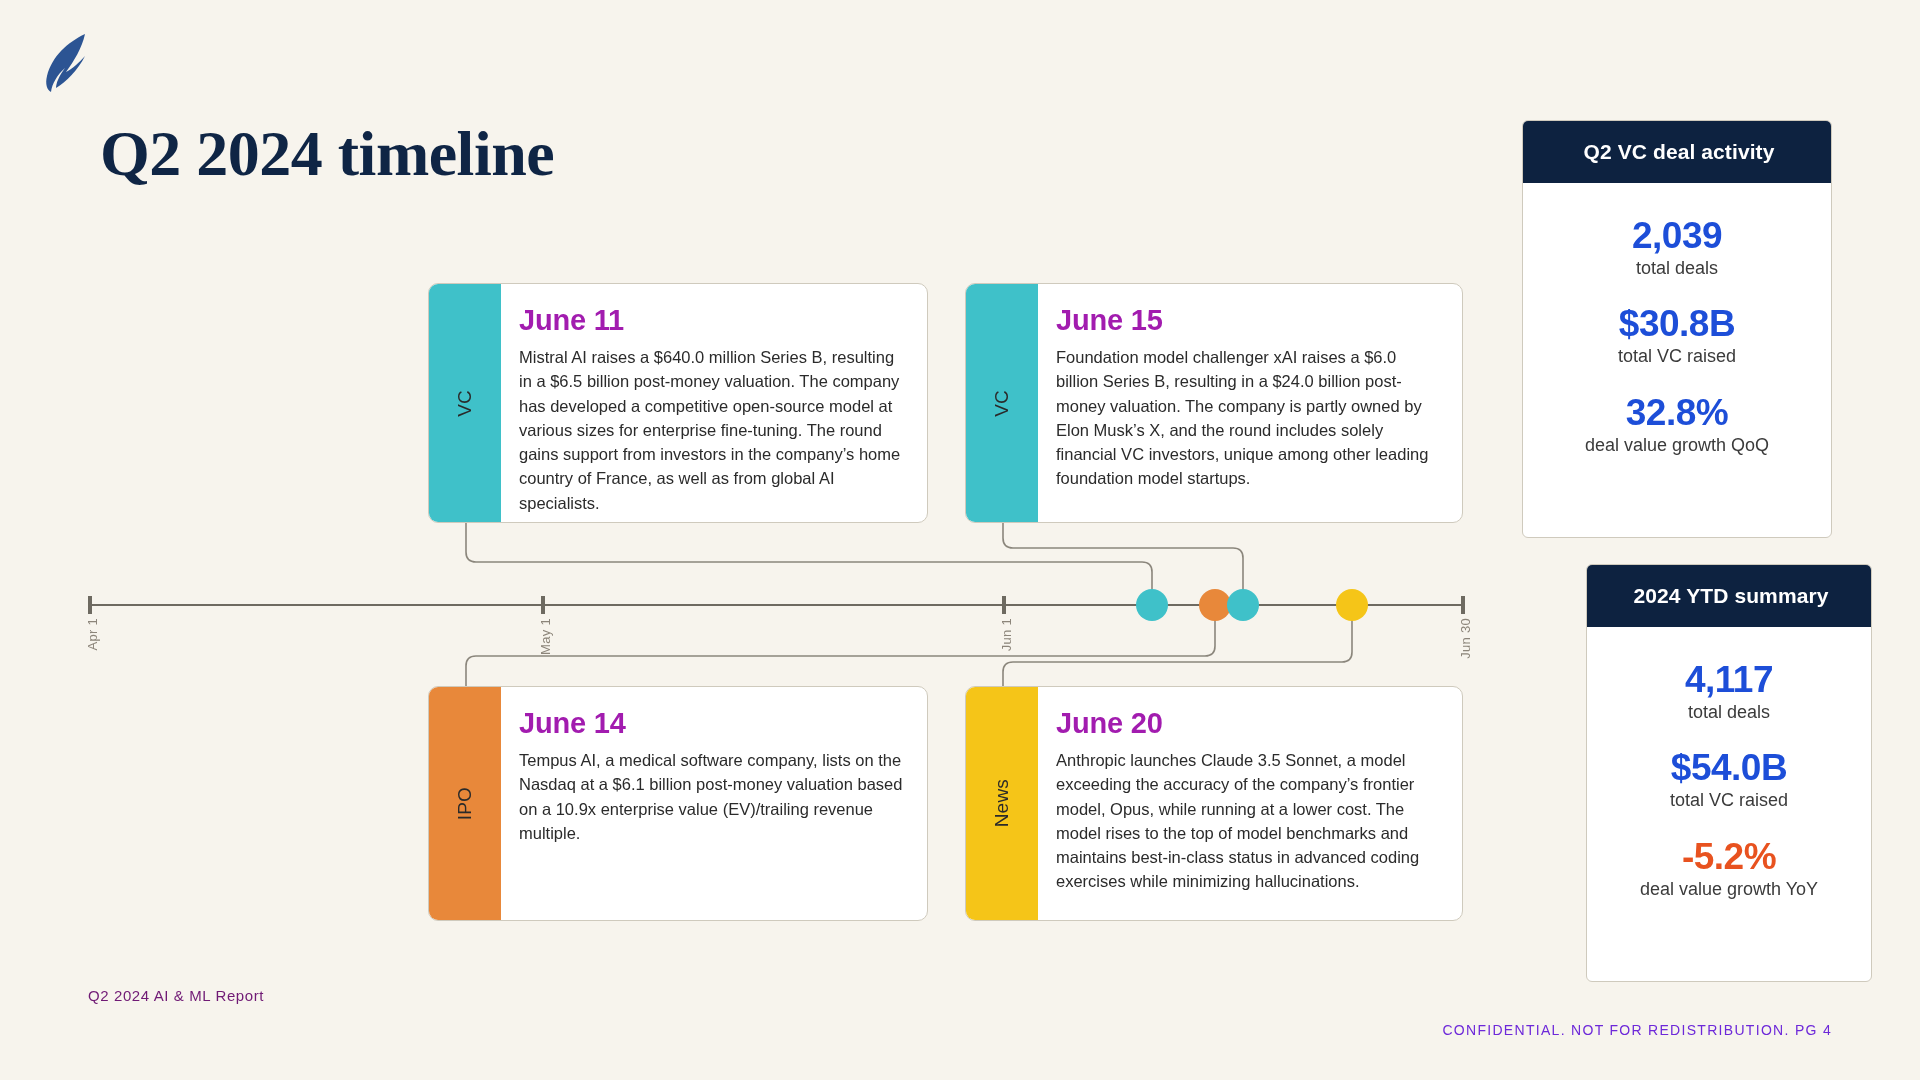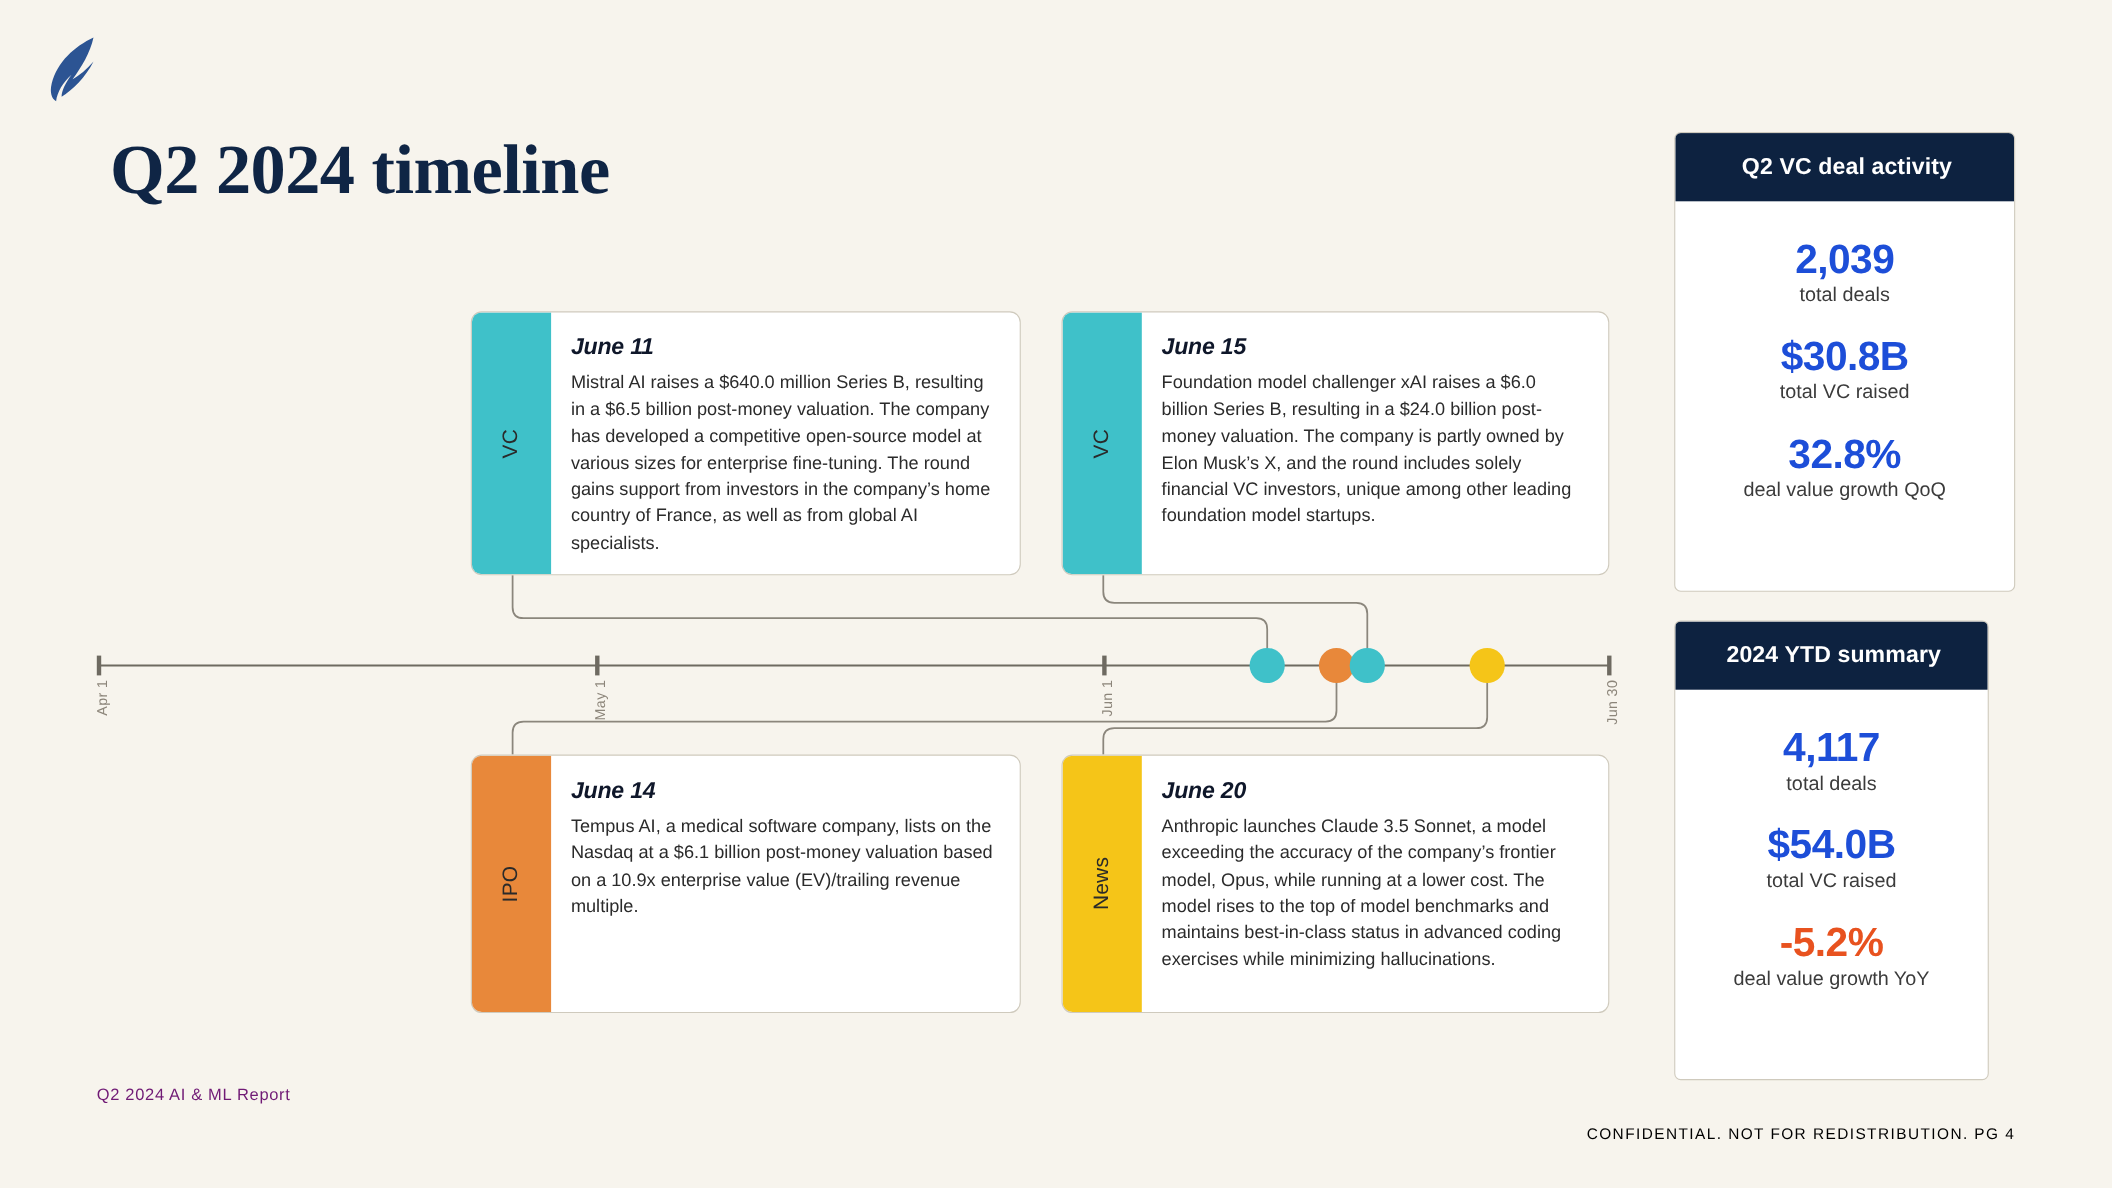--- a/index.html
+++ b/index.html
@@ -52,26 +52,25 @@
     font-size:19px;
     font-weight:400;
     color:#2a2a2a;
     letter-spacing:.2px;
   }
   .card-body{
     flex:1 1 auto;
     padding:20px 24px 16px 18px;
   }
   .card-date{
-    font-size:21px;
-    font-weight:700;
-    color:#0f172a;
+    font-size:29px;
+    font-weight:700;
+    color:#a21caf;
     margin:0 0 8px 0;
     letter-spacing:-.2px;
-    font-style:italic;
   }
   .card-text{
     font-size:16.5px;
     line-height:1.47;
     color:#2b2b2b;
     margin:0;
   }
 
   #card-jun11{left:428px;top:283px;width:500px;height:240px;}
   #card-jun15{left:965px;top:283px;width:498px;height:240px;}
@@ -122,30 +121,30 @@
     letter-spacing:-.5px;
   }
   .stat-value.neg{color:#e8521f;}
   .stat-label{
     font-size:18px;
     color:#3b3b3b;
     margin-top:2px;
     line-height:1.2;
   }
   #panel-q2{left:1522px;top:120px;width:310px;height:418px;}
-  #panel-ytd{left:1522px;top:564px;width:286px;height:418px;}
+  #panel-ytd{left:1586px;top:564px;width:286px;height:418px;}
 
   
   .footer-left{
     position:absolute;left:88px;top:987px;
     font-size:15px;color:#701a75;letter-spacing:.6px;
   }
   .footer-right{
     position:absolute;right:88px;top:1022px;
-    font-size:14px;color:#000000;letter-spacing:1.3px;
+    font-size:14px;color:#6d28d9;letter-spacing:1.3px;
     text-transform:uppercase;
   }
 </style>
 </head>
 <body>
 
 <div class="slide">
 
   <div class="logo">
     <svg viewBox="0 0 62 66" width="62" height="66" aria-hidden="true">

